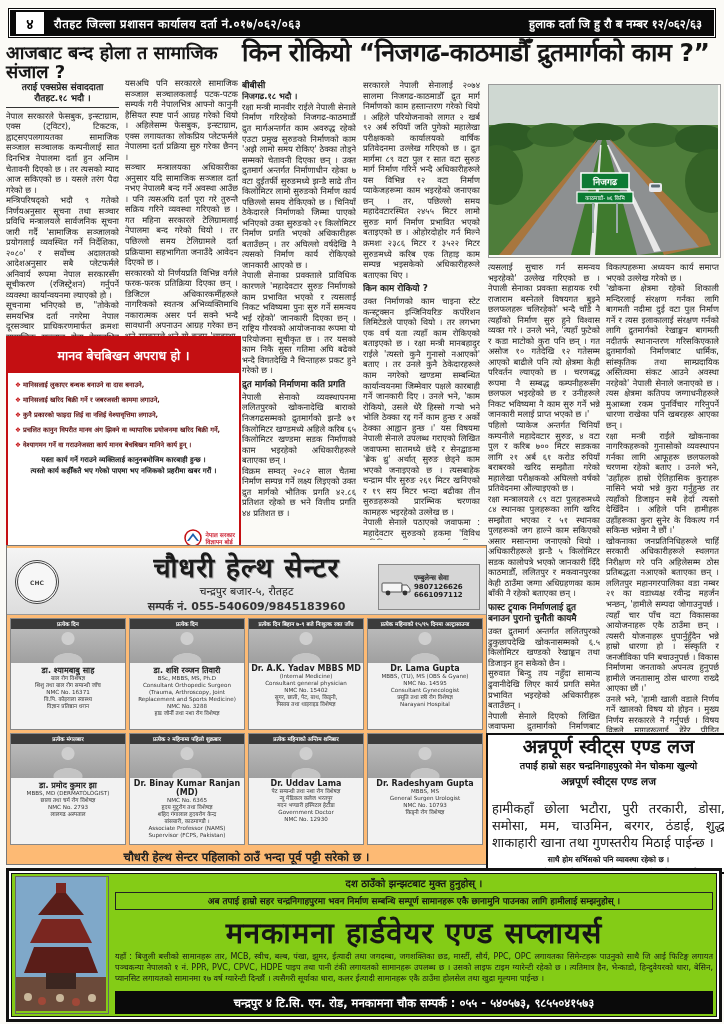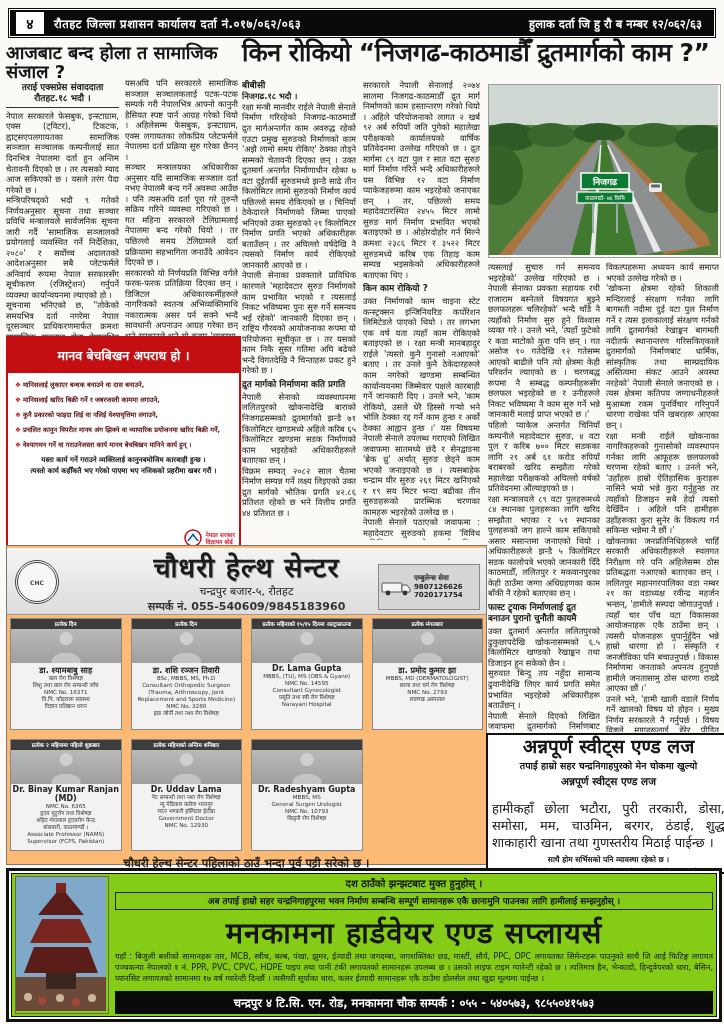--- a/index.html
+++ b/index.html
@@ -44,21 +44,21 @@
   .chad-head{position:relative;height:66px;border-bottom:1px solid #999;background:linear-gradient(#f4f4f4,#ddd);}
   .chad-logo{position:absolute;left:8px;top:12px;width:38px;height:38px;border-radius:50%;
     border:3px double #444;background:#f7f7f7;display:flex;align-items:center;justify-content:center;font-size:6px;font-weight:bold;color:#444;}
   .chad-title{text-align:center;font-weight:bold;font-size:27px;letter-spacing:1px;color:#1b1b1b;
     text-shadow:1px 1px 0 #aaa;margin-top:2px;}
   .chad-sub{text-align:center;font-weight:normal;font-size:11px;margin-top:-2px;}
   .chad-contact{text-align:center;font-weight:bold;font-size:11px;color:#333;}
   .ambu{position:absolute;right:6px;top:16px;width:96px;height:40px;background:#d6d6d6;border:1px solid #888;
     display:flex;align-items:center;gap:3px;padding:2px;}
   .ambu .nums{font-size:7px;font-weight:bold;line-height:1.25;color:#222;}
-  .docgrid{display:grid;grid-template-columns:repeat(4,1fr);gap:9px;padding:3px;}
+  .docgrid{display:grid;grid-template-columns:repeat(4,1fr);gap:3px;padding:3px;}
   .doc{background:#f2f2f2;border:1px solid #888;height:110px;overflow:hidden;position:relative;}
   .doc-h{background:#3c3c3c;color:#fff;font-size:5.6px;font-weight:bold;text-align:center;padding:1px 2px;min-height:8px;}
   .doc-photo{height:34px;background:
      radial-gradient(circle at 50% 28%, #cfcfcf 0 6px, transparent 7px),
      radial-gradient(ellipse at 50% 95%, #c4c4c4 0 14px, transparent 15px),
      linear-gradient(#b9b9b9,#9f9f9f);}
   .doc-n{font-weight:bold;font-size:8px;text-align:center;margin-top:1px;}
   .doc-d{font-size:5.6px;text-align:center;line-height:1.25;color:#333;}
   .chad-foot{font-weight:bold;font-size:11.5px;text-align:center;margin-top:1px;}
   
@@ -219,21 +219,21 @@
       <div class="ambu">
         <svg width="30" height="18" viewBox="0 0 30 18">
           <rect x="1" y="5" width="20" height="9" rx="1" fill="#f5f5f5" stroke="#555"></rect>
           <path d="M21 7 h5 l3 4 v3 h-8 Z" fill="#f5f5f5" stroke="#555"></path>
           <circle cx="7" cy="15" r="2.4" fill="#333"></circle>
           <circle cx="24" cy="15" r="2.4" fill="#333"></circle>
         </svg>
         <div class="nums">
           <div>एम्बुलेन्स सेवा</div>
           <div class="pre">9807126626
-7020171754</div>
+6661097112</div>
         </div>
       </div>
     </div>
     <div class="docgrid">
       <div class="doc">
         <div class="doc-h">प्रत्येक दिन</div>
         <div class="doc-photo"></div>
         <div class="doc-n">डा. श्यामबाबु साह</div>
         <div class="doc-d pre">बाल रोग विशेषज्ञ
 शिशु तथा बाल रोग सम्बन्धी जाँच
@@ -244,20 +244,30 @@
       <div class="doc">
         <div class="doc-h">प्रत्येक दिन</div>
         <div class="doc-photo"></div>
         <div class="doc-n">डा. शशि रञ्जन तिवारी</div>
         <div class="doc-d pre">BSc, MBBS, MS, Ph.D
 Consultant Orthopedic Surgeon
 (Trauma, Arthroscopy, Joint
 Replacement and Sports Medicine)
 NMC No. 3288
 हाड जोर्नी तथा नशा रोग विशेषज्ञ</div>
+      </div>
+      <div class="doc">
+        <div class="doc-h">प्रत्येक दिन बिहान ७-९ बजे निःशुल्क रक्त जाँच</div>
+        <div class="doc-photo"></div>
+        <div class="doc-n">Dr. A.K. Yadav MBBS MD</div>
+        <div class="doc-d pre">(Internal Medicine)
+Consultant general physician
+NMC No. 15402
+सुगर, छाती, पेट, बाथ, किड्नी,
+पिसाब तथा थाइराइड विशेषज्ञ</div>
       </div>
       <div class="doc">
         <div class="doc-h">प्रत्येक महिनाको १५/१५ दिनमा अल्ट्रासाउन्ड</div>
         <div class="doc-photo"></div>
         <div class="doc-n">Dr. Lama Gupta</div>
         <div class="doc-d pre">MBBS, (TU), MS (OBS &amp; Gyane)
 NMC No. 14595
 Consultant Gynecologist
 प्रसूति तथा स्त्री रोग विशेषज्ञ
 Narayani Hospital</div>

